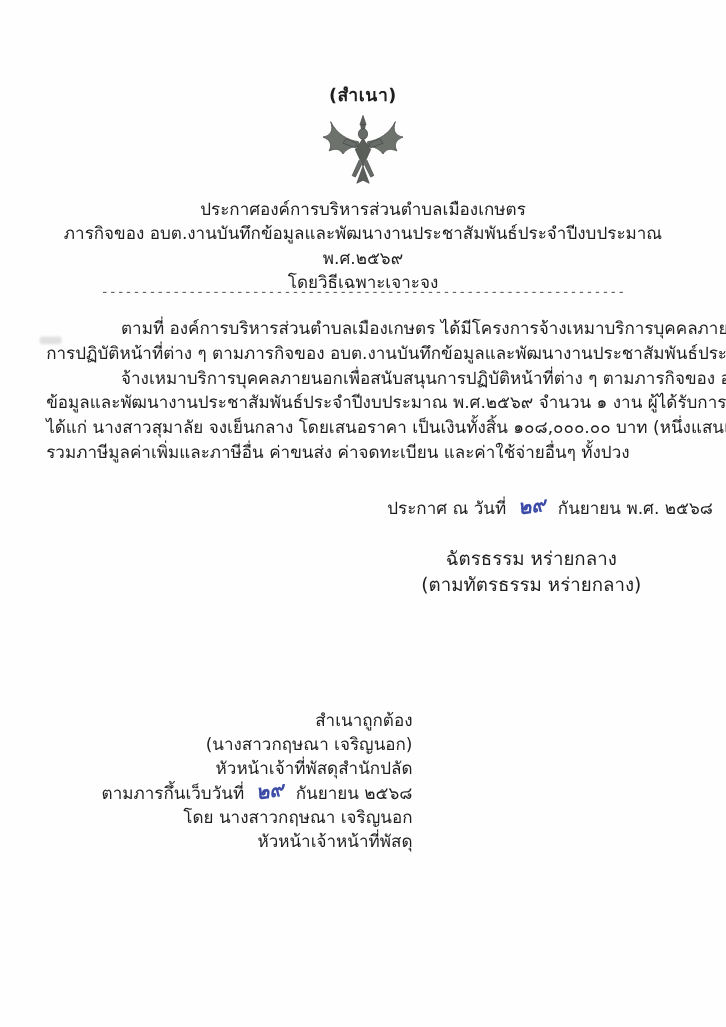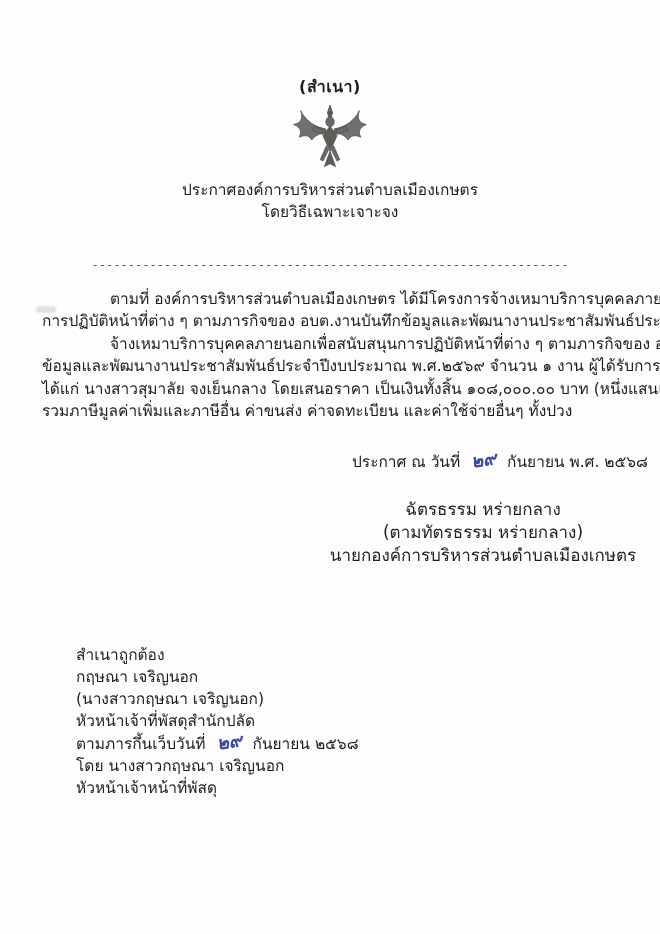--- a/index.html
+++ b/index.html
@@ -35,22 +35,22 @@
   .indent{text-indent:68px;}
   .date-line{
     position:absolute;top:446px;left:352px;
     font-size:15.5px;white-space:nowrap;
   }
   .sig-block{
     position:absolute;top:498px;left:318px;width:330px;
     text-align:center;font-size:17px;line-height:23px;
   }
   .cert-block{
-    position:absolute;top:644px;left:76px;width:310px;
-    text-align:left;font-size:15.5px;line-height:22px;
+    position:absolute;top:644px;left:65px;width:310px;
+    text-align:right;font-size:15.5px;line-height:22px;
   }
   .handwritten{
     display:inline-block;
     color:#3b4aa6;
     font-style:italic;
     font-weight:600;
     font-size:18px;
     transform:rotate(-8deg) translateY(-1px);
     margin:0 6px;
   }
@@ -79,20 +79,21 @@
         <path d="M68 36 L82 30 L86 36 L70 42 Z" fill="#686c68"></path>
         <path d="M55 58 L46 78 L50 80 L58 64 Z" fill="#686c68"></path>
         <path d="M65 58 L74 78 L70 80 L62 64 Z" fill="#686c68"></path>
         <path d="M60 66 L52 88 L60 84 L68 88 Z" fill="#5a5f5a"></path>
       </g>
     </svg>
   </div>
 
   <div class="title-block">
     <div class="t-line">ประกาศองค์การบริหารส่วนตำบลเมืองเกษตร</div>
+    <div class="t-line">ภารกิจของ อบต.งานบันทึกข้อมูลและพัฒนางานประชาสัมพันธ์ประจำปีงบประมาณ พ.ศ.๒๕๖๙</div>
     <div class="t-line">โดยวิธีเฉพาะเจาะจง</div>
   </div>
 
   <div class="separator">------------------------------------------------------------------</div>
 
   <div class="body-block">
     <div class="line indent">ตามที่ องค์การบริหารส่วนตำบลเมืองเกษตร ได้มีโครงการจ้างเหมาบริการบุคคลภายนอกเพื่อสนับสนุน</div>
     <div class="line">การปฏิบัติหน้าที่ต่าง ๆ ตามภารกิจของ อบต.งานบันทึกข้อมูลและพัฒนางานประชาสัมพันธ์ประจำปีงบประมาณ</div>
     <div class="line indent">จ้างเหมาบริการบุคคลภายนอกเพื่อสนับสนุนการปฏิบัติหน้าที่ต่าง ๆ ตามภารกิจของ อบต.งานบันทึก</div>
     <div class="line">ข้อมูลและพัฒนางานประชาสัมพันธ์ประจำปีงบประมาณ พ.ศ.๒๕๖๙  จำนวน ๑ งาน ผู้ได้รับการคัดเลือก</div>
@@ -104,26 +105,24 @@
 
   <div class="date-line">
     <span>ประกาศ ณ วันที่</span>
     <span class="handwritten">๒๙</span>
     <span>กันยายน พ.ศ. ๒๕๖๘</span>
   </div>
 
   <div class="sig-block">
     <div>ฉัตรธรรม หร่ายกลาง</div>
     <div>(ตามทัตรธรรม หร่ายกลาง)</div>
-    <div>นายกองค์การบริหารส่วนตำบลเมืองเกษตร</div>
   </div>
 
   <div class="cert-block">
     <div>สำเนาถูกต้อง</div>
-    <div>กฤษณา  เจริญนอก</div>
     <div>(นางสาวกฤษณา  เจริญนอก)</div>
     <div>หัวหน้าเจ้าที่พัสดุสำนักปลัด</div>
     <div>
       <span>ตามภารกึ้นเว็บวันที่</span>
       <span class="handwritten">๒๙</span>
       <span>กันยายน  ๒๕๖๘</span>
     </div>
     <div>โดย นางสาวกฤษณา  เจริญนอก</div>
     <div>หัวหน้าเจ้าหน้าที่พัสดุ</div>
   </div>

